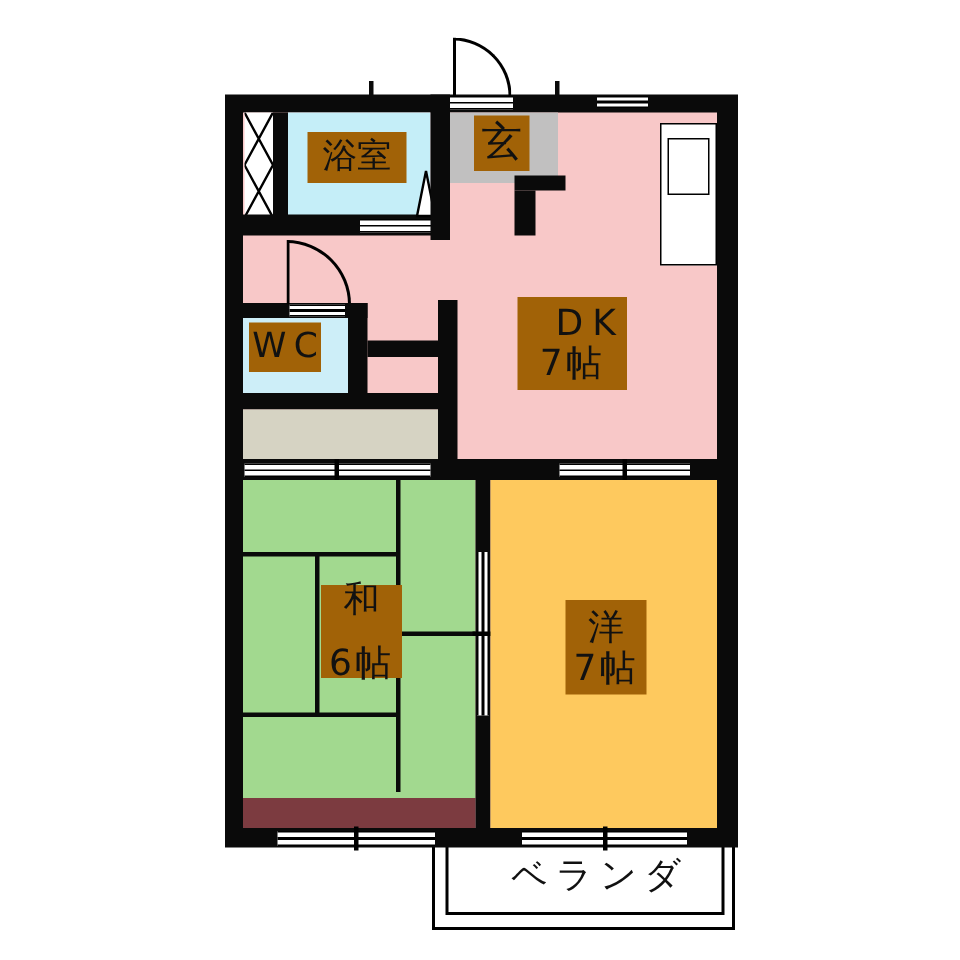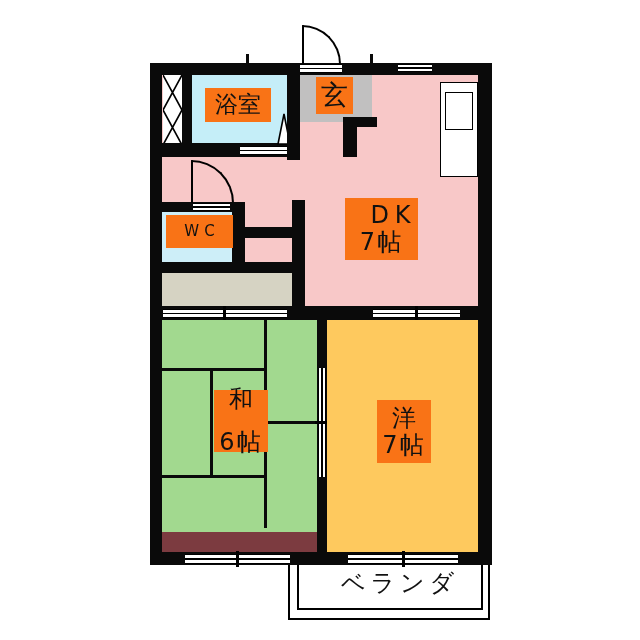--- a/index.html
+++ b/index.html
@@ -7,21 +7,21 @@
         font-family:"DejaVu Sans","Liberation Sans",sans-serif;color:#111;}
   .abs{position:absolute;}
   .b{position:absolute;background:#0a0a0a;}
   .room{position:absolute;}
   .slot{position:absolute;background:#fff;border-top:1.5px solid #000;border-bottom:1.5px solid #000;box-sizing:border-box;}
   .slot .mid{position:absolute;left:0;right:0;top:50%;margin-top:-0.75px;height:1.5px;background:#000;}
   .slot .tick{position:absolute;width:2.5px;top:-4px;bottom:-4px;background:#000;}
   .vslot{position:absolute;background:#fff;border-left:1.5px solid #000;border-right:1.5px solid #000;box-sizing:border-box;}
   .vslot .mid{position:absolute;top:0;bottom:0;left:50%;margin-left:-0.75px;width:1.5px;background:#000;}
   .vslot .tick{position:absolute;height:2.5px;left:-4px;right:-4px;background:#000;}
-  .label{position:absolute;background:#f97316;display:flex;flex-direction:column;align-items:center;justify-content:center;
+  .label{position:absolute;background:#a16207;display:flex;flex-direction:column;align-items:center;justify-content:center;
          text-align:center;line-height:1.12;font-weight:500;}
   .door{position:absolute;border:0 solid #000;border-left-width:2.5px;border-top-width:2.5px;border-right-width:2.5px;
         border-top-right-radius:100% 100%;box-sizing:border-box;background:transparent;}
   .veranda-box{position:absolute;background:#fff;box-sizing:border-box;}
 </style>
 </head>
 <body>
 
 <div class="plan">
 
@@ -113,21 +113,21 @@
     <div class="mid"></div>
       <div class="tick" style="left:54px;"></div>
   </div>
 
   <div class="label" style="left:205px;top:88px;width:66px;height:34px;font-size:23px;">
     <span>浴室</span>
   </div>
   <div class="label" style="left:316px;top:77px;width:37px;height:37px;font-size:27px;">
     <span>玄</span>
   </div>
-  <div class="label" style="left:166px;top:215px;width:67px;height:33px;font-size:15px;letter-spacing:5px;">
+  <div class="label" style="left:166px;top:215px;width:48px;height:33px;font-size:23px;letter-spacing:5px;">
     <span style="margin-left:5px;">WC</span>
   </div>
   <div class="label" style="left:345px;top:198px;width:73px;height:62px;font-size:24px;">
     <span style="letter-spacing:6px;margin-left:24px;">DK</span>
     <span style="letter-spacing:2px;">7帖</span>
   </div>
   <div class="label" style="left:214px;top:390px;width:54px;height:62px;font-size:24px;">
     <span>和</span>
     <span style="letter-spacing:2px;margin-top:16px;">6帖</span>
   </div>

